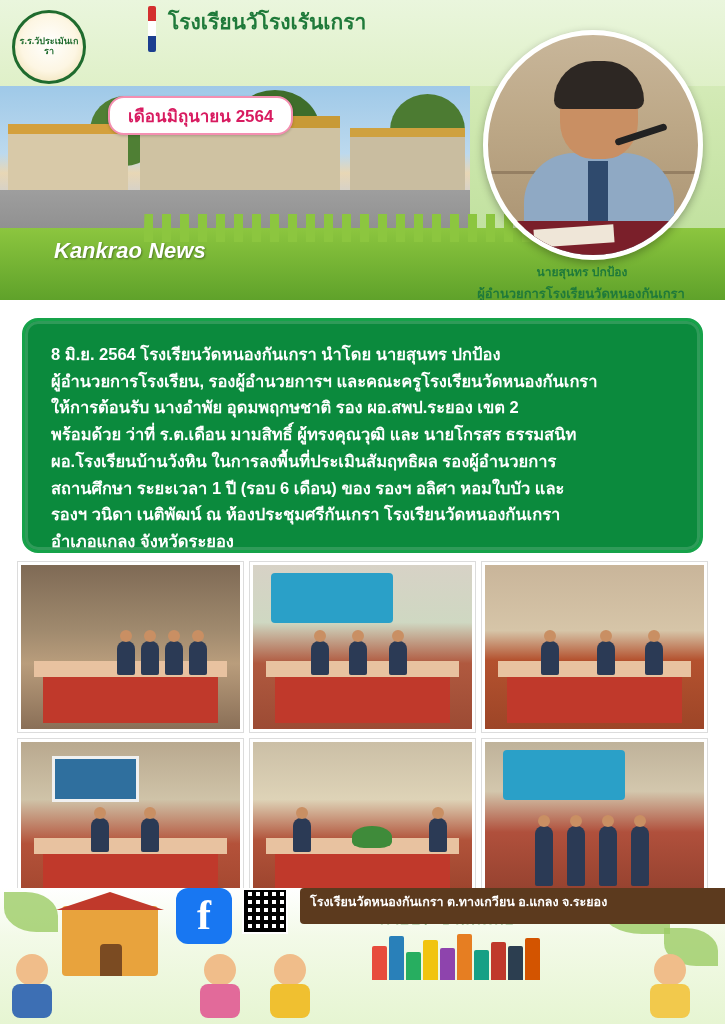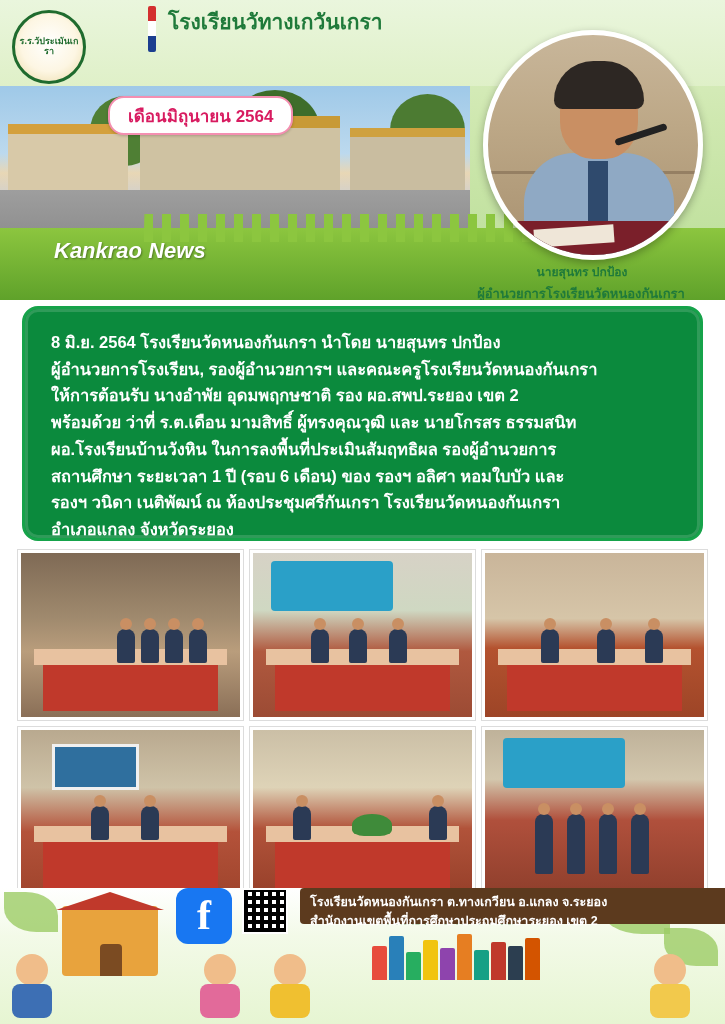--- a/index.html
+++ b/index.html
@@ -119,21 +119,21 @@
     position: absolute; right: 28px; top: 262px; width: 230px;
     text-align: center; color: #1f7a3a; font-weight: bold; font-size: 12px;
   }
   .portrait-role {
     position: absolute; right: 24px; top: 283px; width: 240px;
     text-align: center; color: #1f7a3a; font-weight: bold; font-size: 13px;
   }
 
   
   .page-body {
-    position: absolute; top: 300px; left: 0; width: 725px; height: 412px;
+    position: absolute; top: 312px; left: 0; width: 725px; height: 412px;
     background: #ffffff;
   }
   .article-box {
     position: absolute; left: 22px; top: 6px; width: 681px; height: 235px;
     background: #0b8a3d;
     border: 3px solid #16a34a;
     border-radius: 16px;
     padding: 20px 26px;
     box-shadow: inset 0 0 0 3px rgba(255,255,255,.15);
   }
@@ -227,21 +227,21 @@
     <div class="bld2"></div>
     <div class="bld3"></div>
     <div class="ground"></div>
   </div>
   <div class="hdr-grass"></div>
 
   <div class="logo">ร.ร.วัประเมันเกรา</div>
   <div class="flag"></div>
 
   <div class="hdr-title">
-    <div class="l2">โรงเรียนวัทางเกวันเกรา</div>
+    <div class="l2">โรงเรียนวัโรงเรันเกรา</div>
   </div>
 
   <div class="month-badge">เดือนมิถุนายน 2564</div>
   <div class="sub-title">Kankrao News</div>
 
   <div class="portrait-wrap">
     <div class="portrait">
       <div class="wallline"></div>
       <div class="shirt"></div>
       <div class="tie"></div>
@@ -361,15 +361,14 @@
     <div class="book" style="left:119px;height:38px;background:#c0392b;"></div>
     <div class="book" style="left:136px;height:34px;background:#2c3e50;"></div>
     <div class="book" style="left:153px;height:42px;background:#d35400;"></div>
   </div>
 
   <div class="fb-icon">f</div>
   <div class="qr"></div>
 
   <div class="footer-bar">
     <div>โรงเรียนวัดหนองกันเกรา ต.ทางเกวียน อ.แกลง จ.ระยอง</div>
-    <div>สำนักงานเขตพื้นที่การศึกษาประถมศึกษาระยอง เขต 2</div>
   </div>
 </div>
 
 </body></html>

